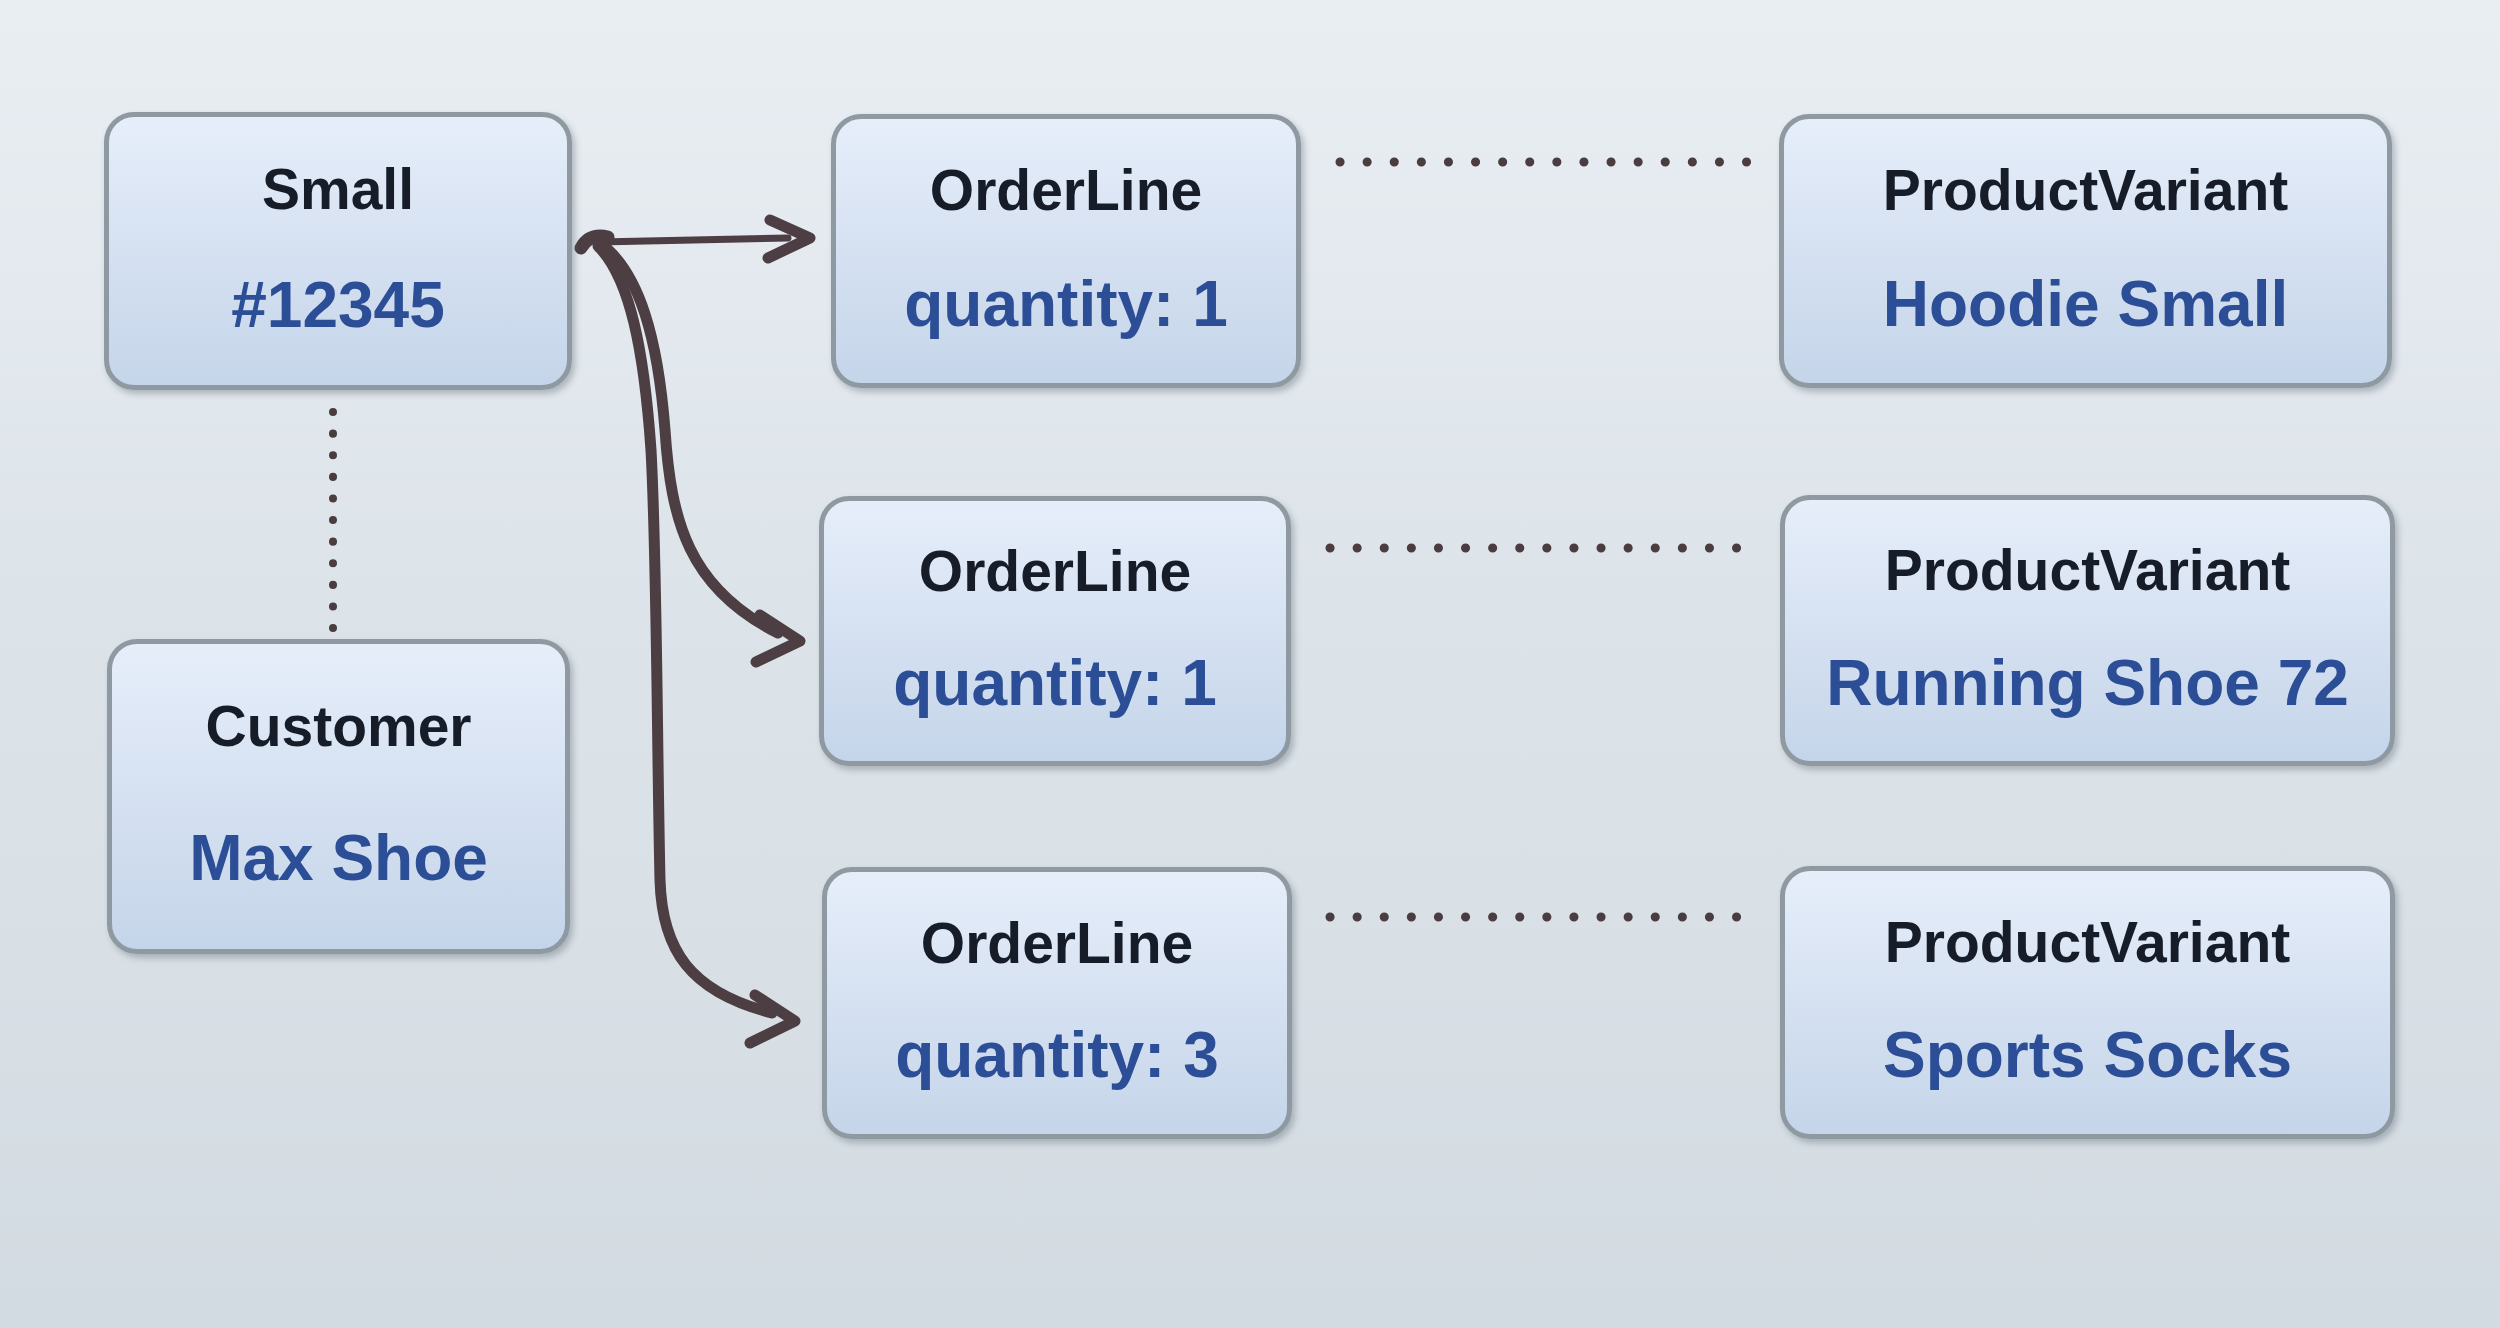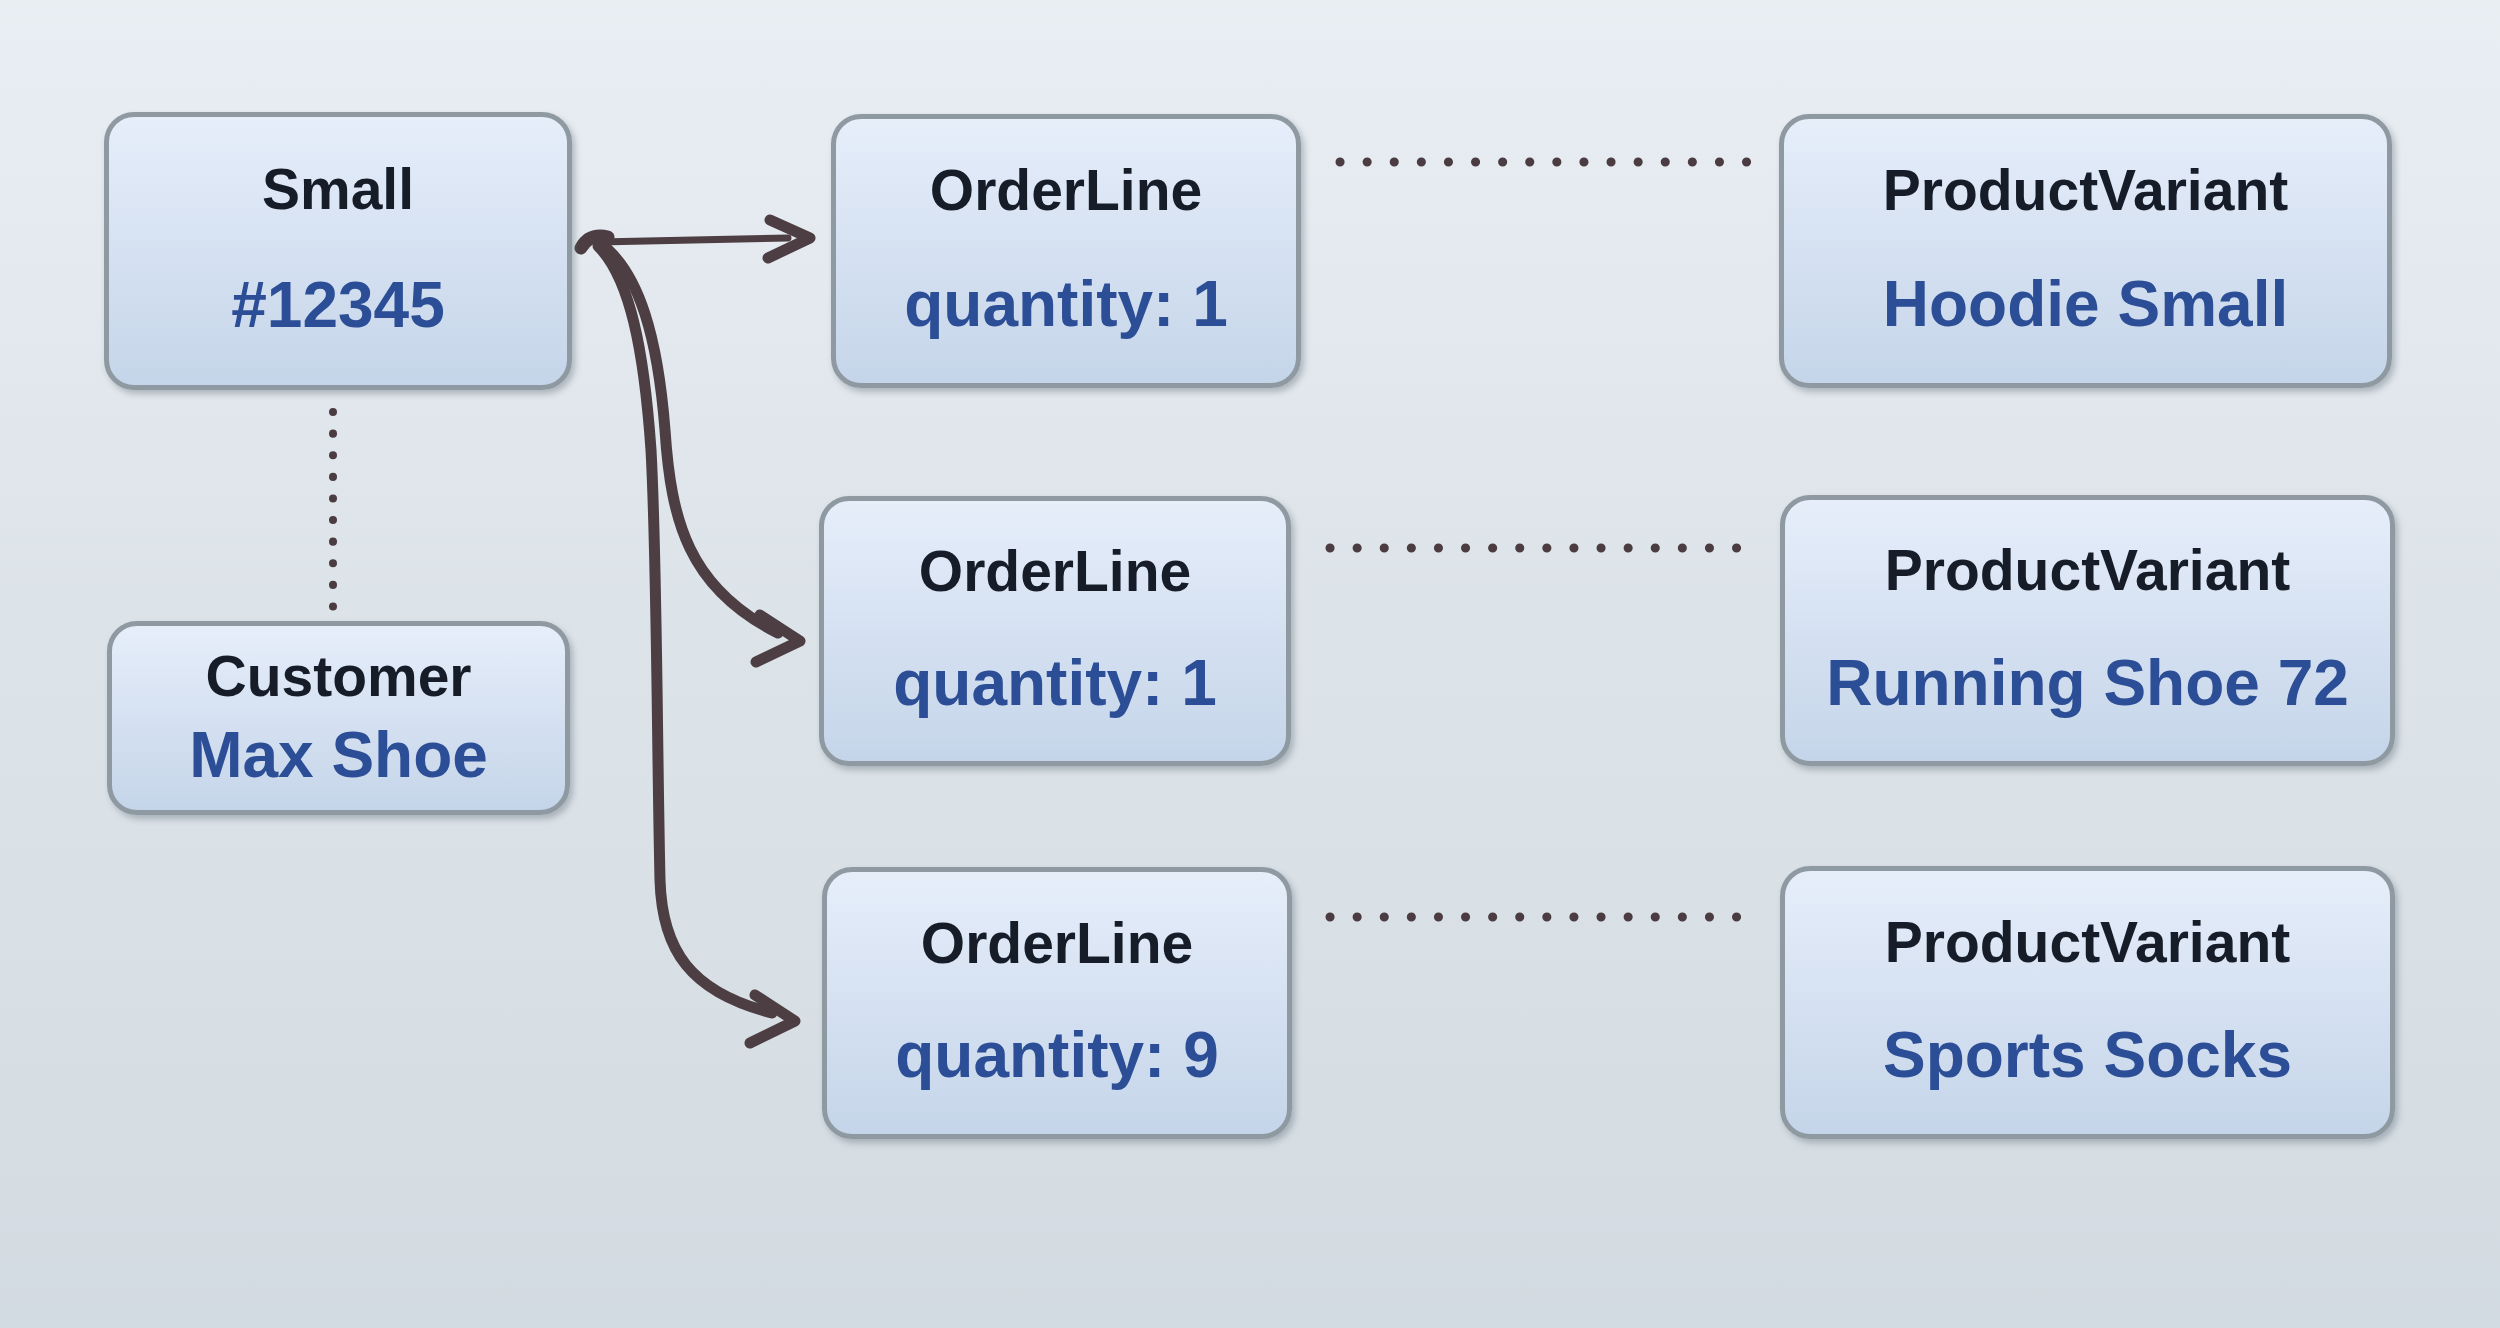--- a/index.html
+++ b/index.html
@@ -50,21 +50,21 @@
     font-size: 57px;
     color: var(--title, #161d29);
   }
   .node .value {
     top: 70%;
     font-size: 64px;
     color: var(--value, #2c4e96);
   }
   
   .n-order    { left: 104px;  top: 112px; width: 468px; height: 278px; }
-  .n-customer { left: 107px;  top: 621px; width: 463px; height: 194px; }
+  .n-customer { left: 107px;  top: 639px; width: 463px; height: 315px; }
   .n-ol1      { left: 831px;  top: 114px; width: 470px; height: 274px; }
   .n-ol2      { left: 819px;  top: 496px; width: 472px; height: 270px; }
   .n-ol3      { left: 822px;  top: 867px; width: 470px; height: 272px; }
   .n-pv1      { left: 1779px; top: 114px; width: 613px; height: 274px; }
   .n-pv2      { left: 1780px; top: 495px; width: 615px; height: 271px; }
   .n-pv3      { left: 1780px; top: 866px; width: 615px; height: 273px; }
 
   .stroke-arrow {
     stroke: var(--arrow, #4c3e42);
     fill: none;
@@ -119,21 +119,21 @@
     <span class="value">quantity: 1</span>
   </div>
 
   <div class="node n-ol2">
     <span class="title">OrderLine</span>
     <span class="value">quantity: 1</span>
   </div>
 
   <div class="node n-ol3">
     <span class="title">OrderLine</span>
-    <span class="value">quantity: 9</span>
+    <span class="value">quantity: 3</span>
   </div>
 
   <div class="node n-pv1">
     <span class="title">ProductVariant</span>
     <span class="value">Hoodie Small</span>
   </div>
 
   <div class="node n-pv2">
     <span class="title">ProductVariant</span>
     <span class="value">Running Shoe 72</span>

